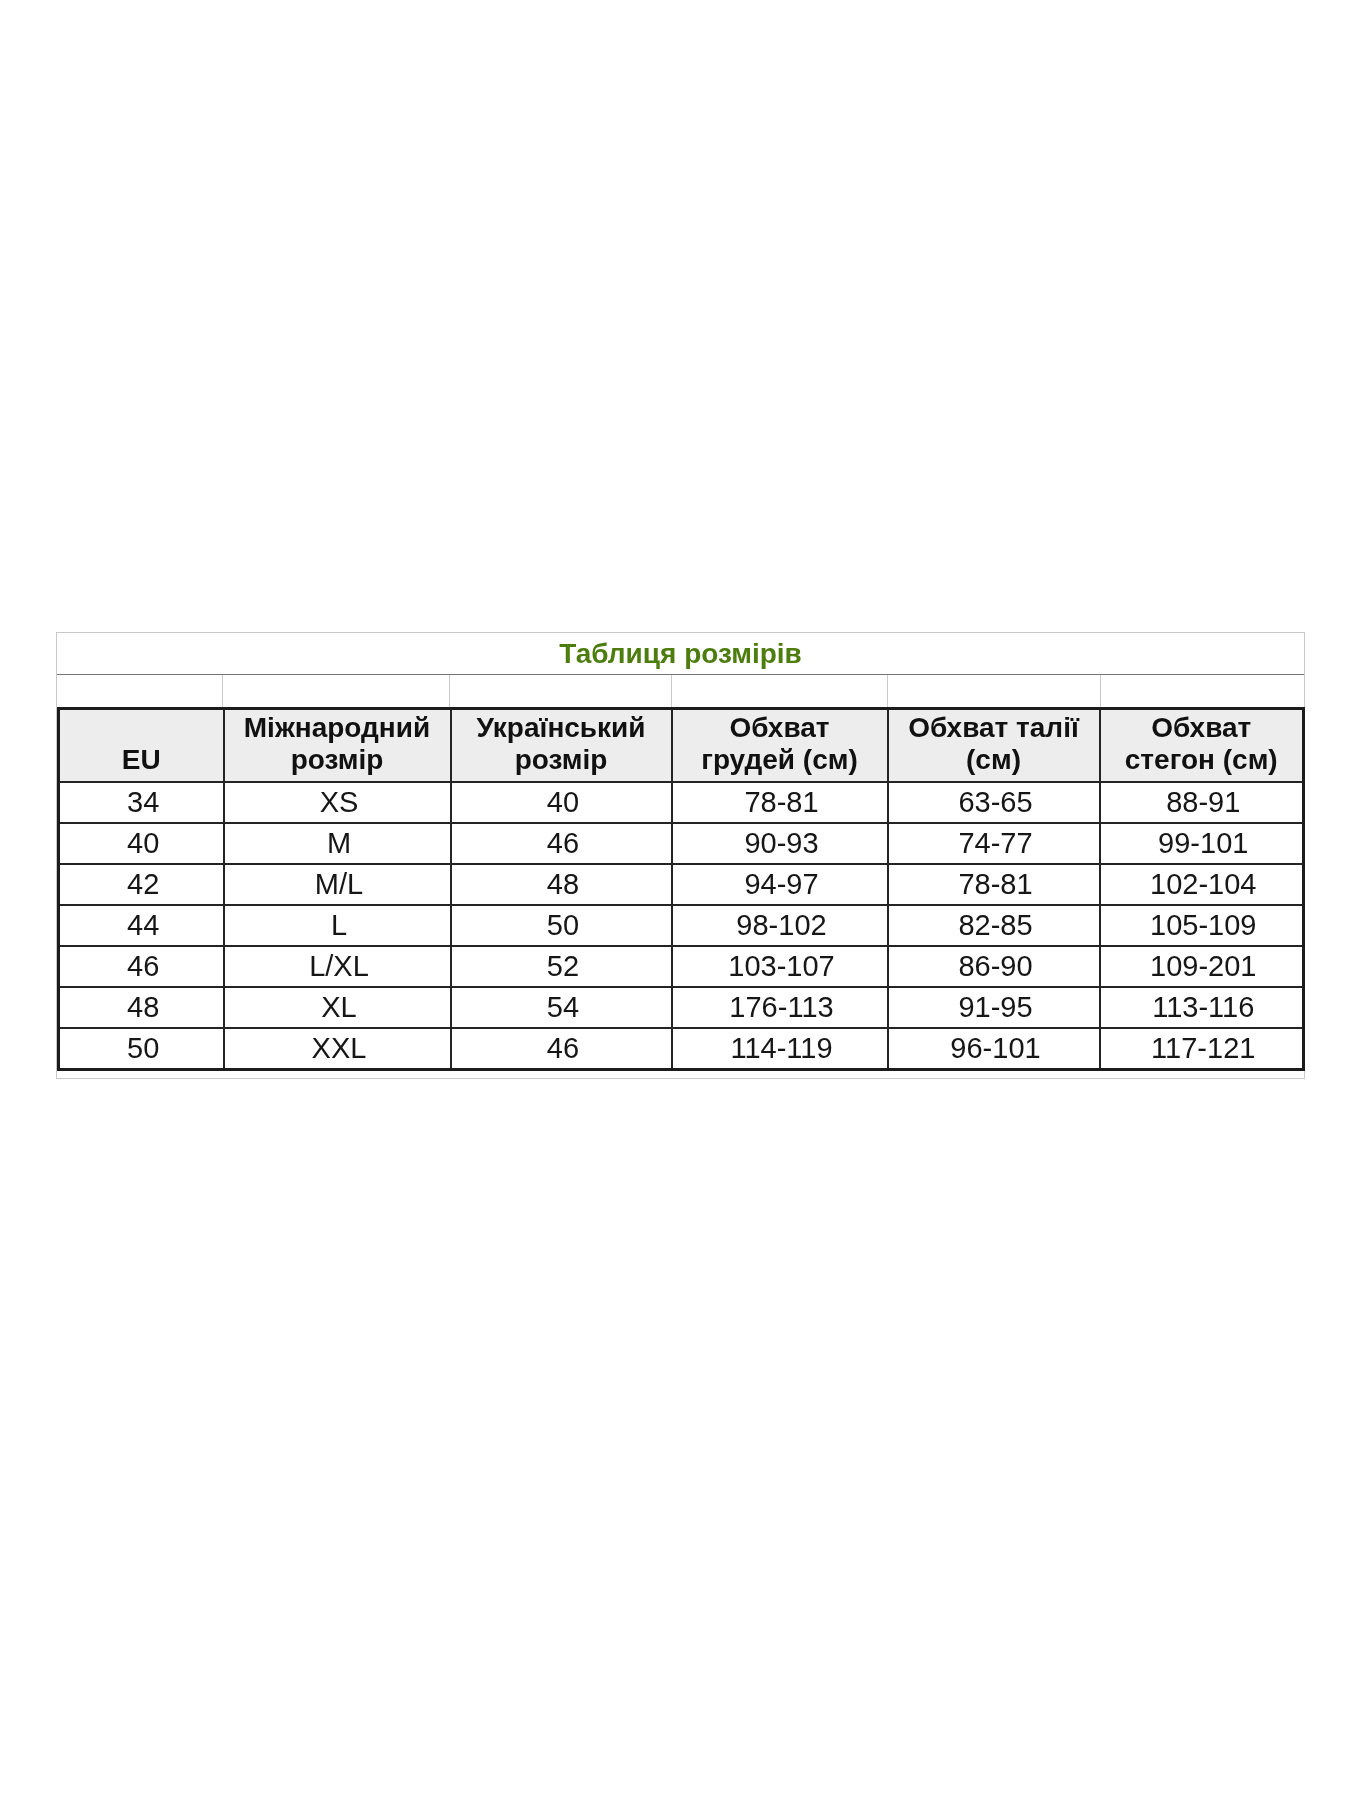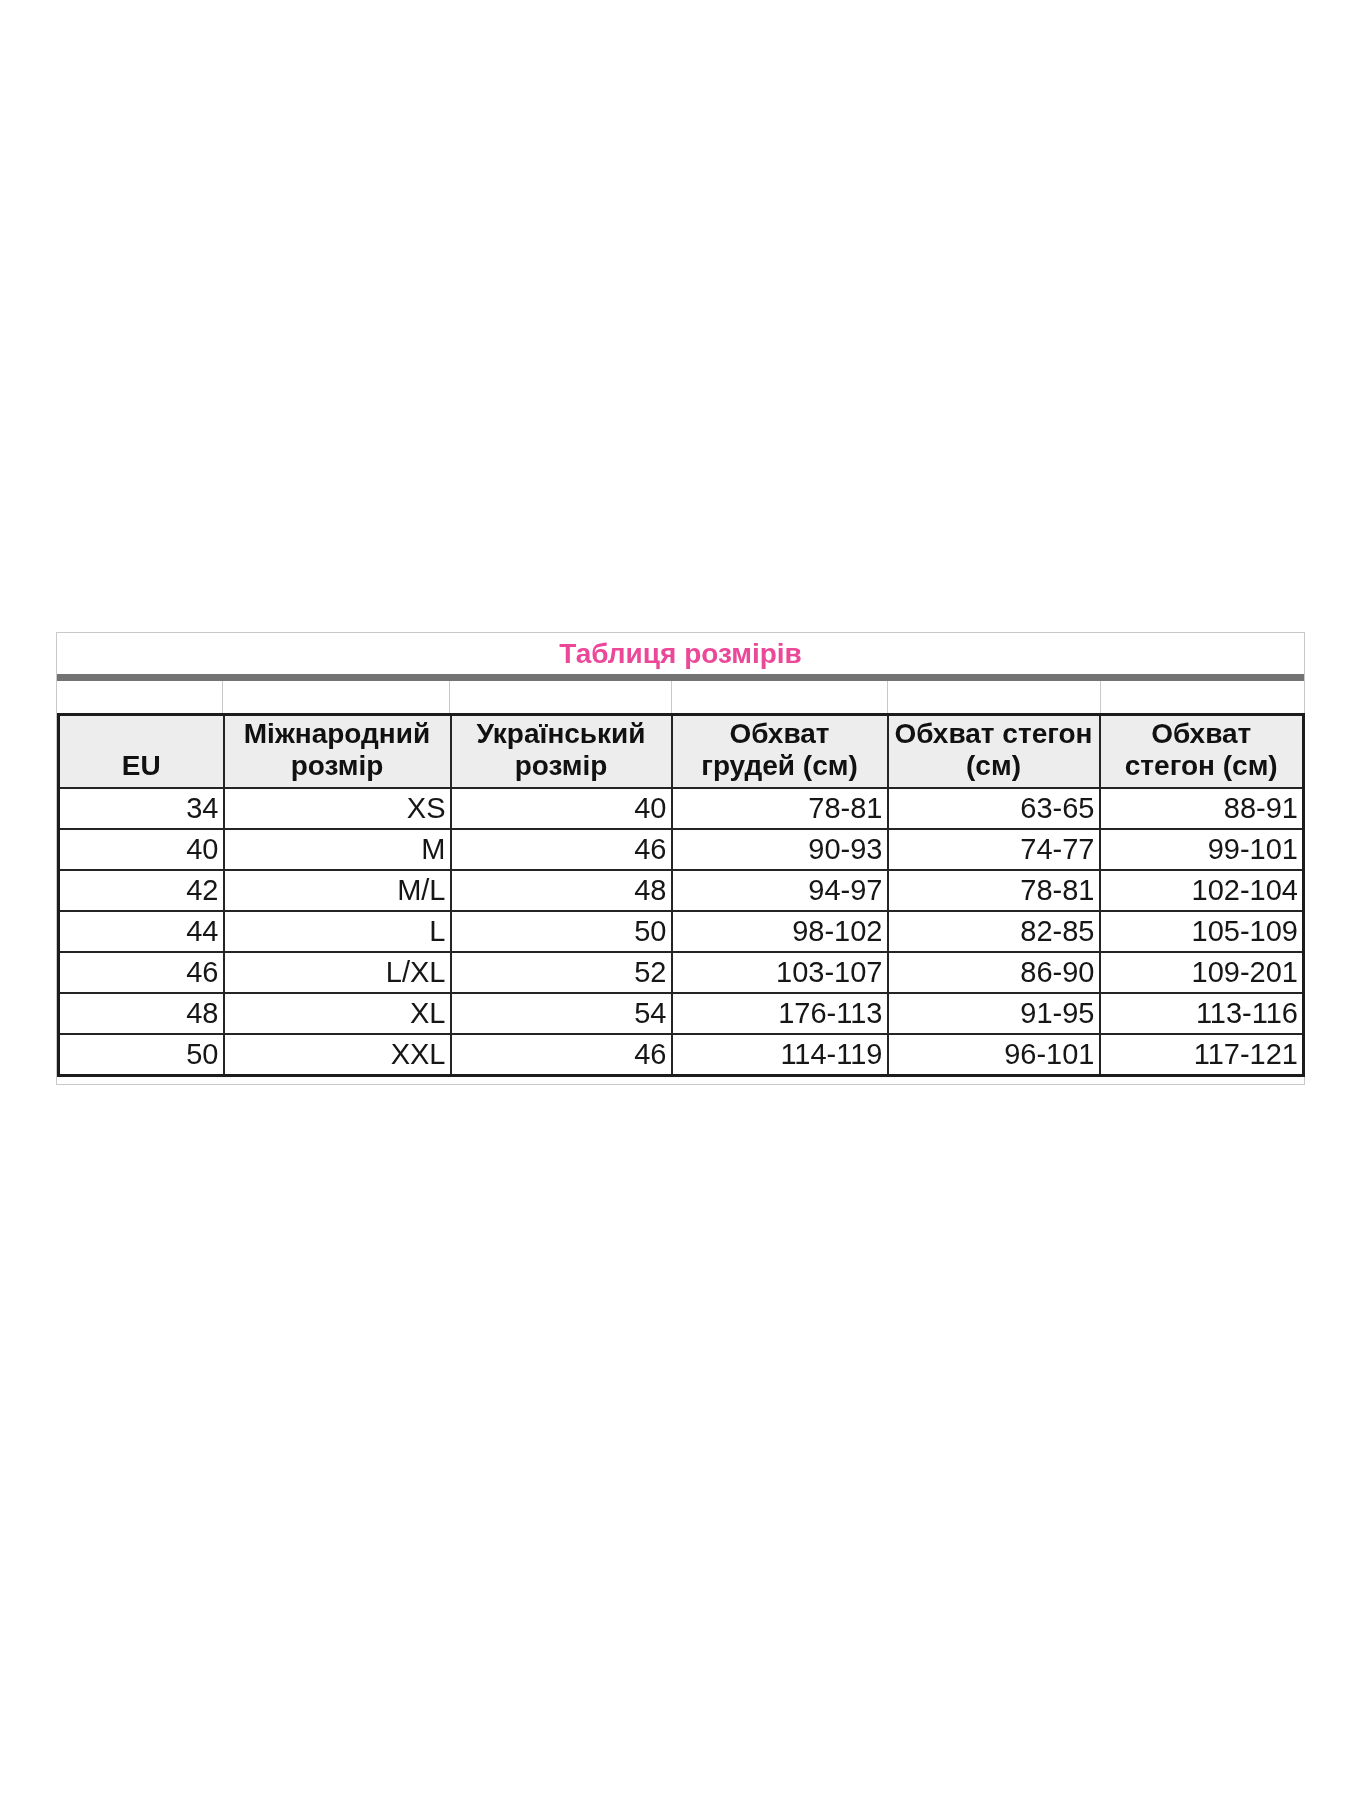--- a/index.html
+++ b/index.html
@@ -19,22 +19,22 @@
     width: 1247px;
     border: 1px solid #c9c9c9;
     background: #ffffff;
   }
   .title-row {
     height: 41px;
     line-height: 41px;
     text-align: center;
     font-size: 28px;
     font-weight: bold;
-    color: #ec4899;
-    border-bottom: 7px solid #737373;
+    color: #4d7c0f;
+    border-bottom: 1px solid #737373;
     white-space: nowrap;
     overflow: hidden;
   }
   .spacer-row {
     display: flex;
     height: 32px;
   }
   .spacer-cell { border-right: 1px solid #c9c9c9; }
   .spacer-cell:last-child { border-right: none; }
   .sc0 { width: 165px; }
@@ -68,21 +68,21 @@
     color: #111111;
     margin-left: 40px;
   }
   table.size-table th span { display: block; }
   table.size-table td {
     background: #ffffff;
     font-size: 29px;
     font-weight: normal;
     height: 39px;
     vertical-align: middle;
-    text-align: right;
+    text-align: center;
     padding: 0 4px 0 8px;
     color: #161616;
   }
 </style>
 </head>
 <body>
 
 <div class="page">
   <div class="chart-wrap">
 
@@ -117,21 +117,21 @@
           </th>
           <th>
             <span>Український</span>
             <span>розмір</span>
           </th>
           <th>
             <span>Обхват</span>
             <span>грудей (см)</span>
           </th>
           <th>
-            <span>Обхват стегон</span>
+            <span>Обхват талії</span>
             <span>(см)</span>
           </th>
           <th>
             <span>Обхват</span>
             <span>стегон (см)</span>
           </th>
         </tr>
       </thead>
       <tbody>
         <tr>

